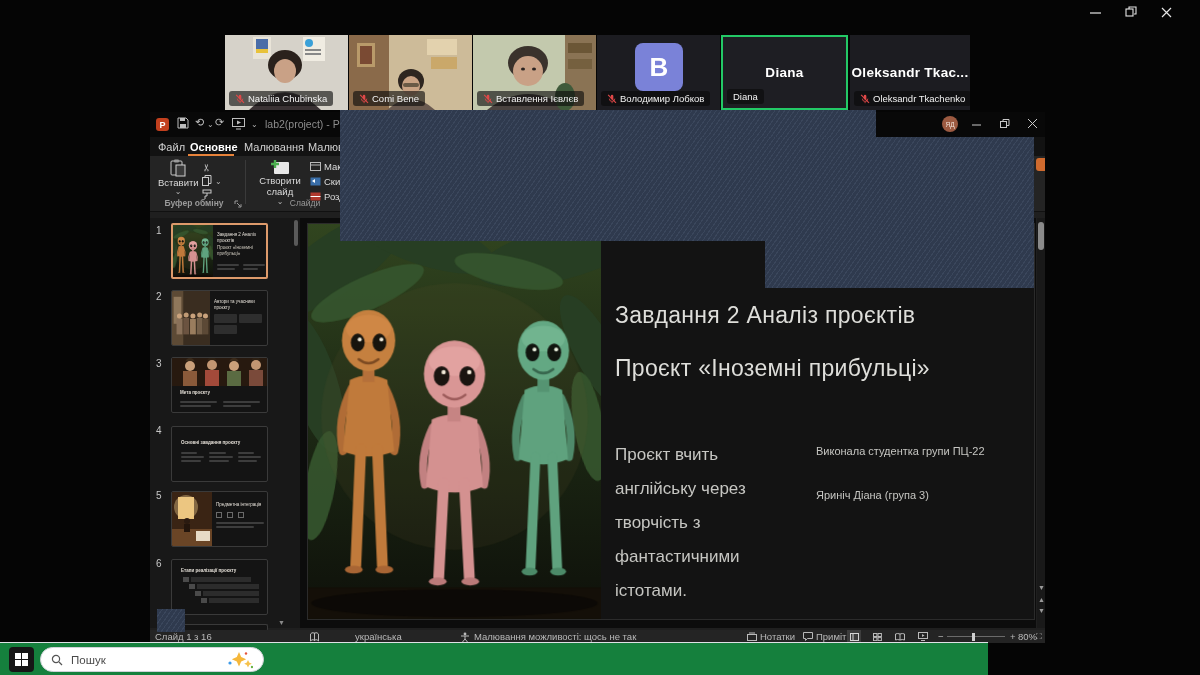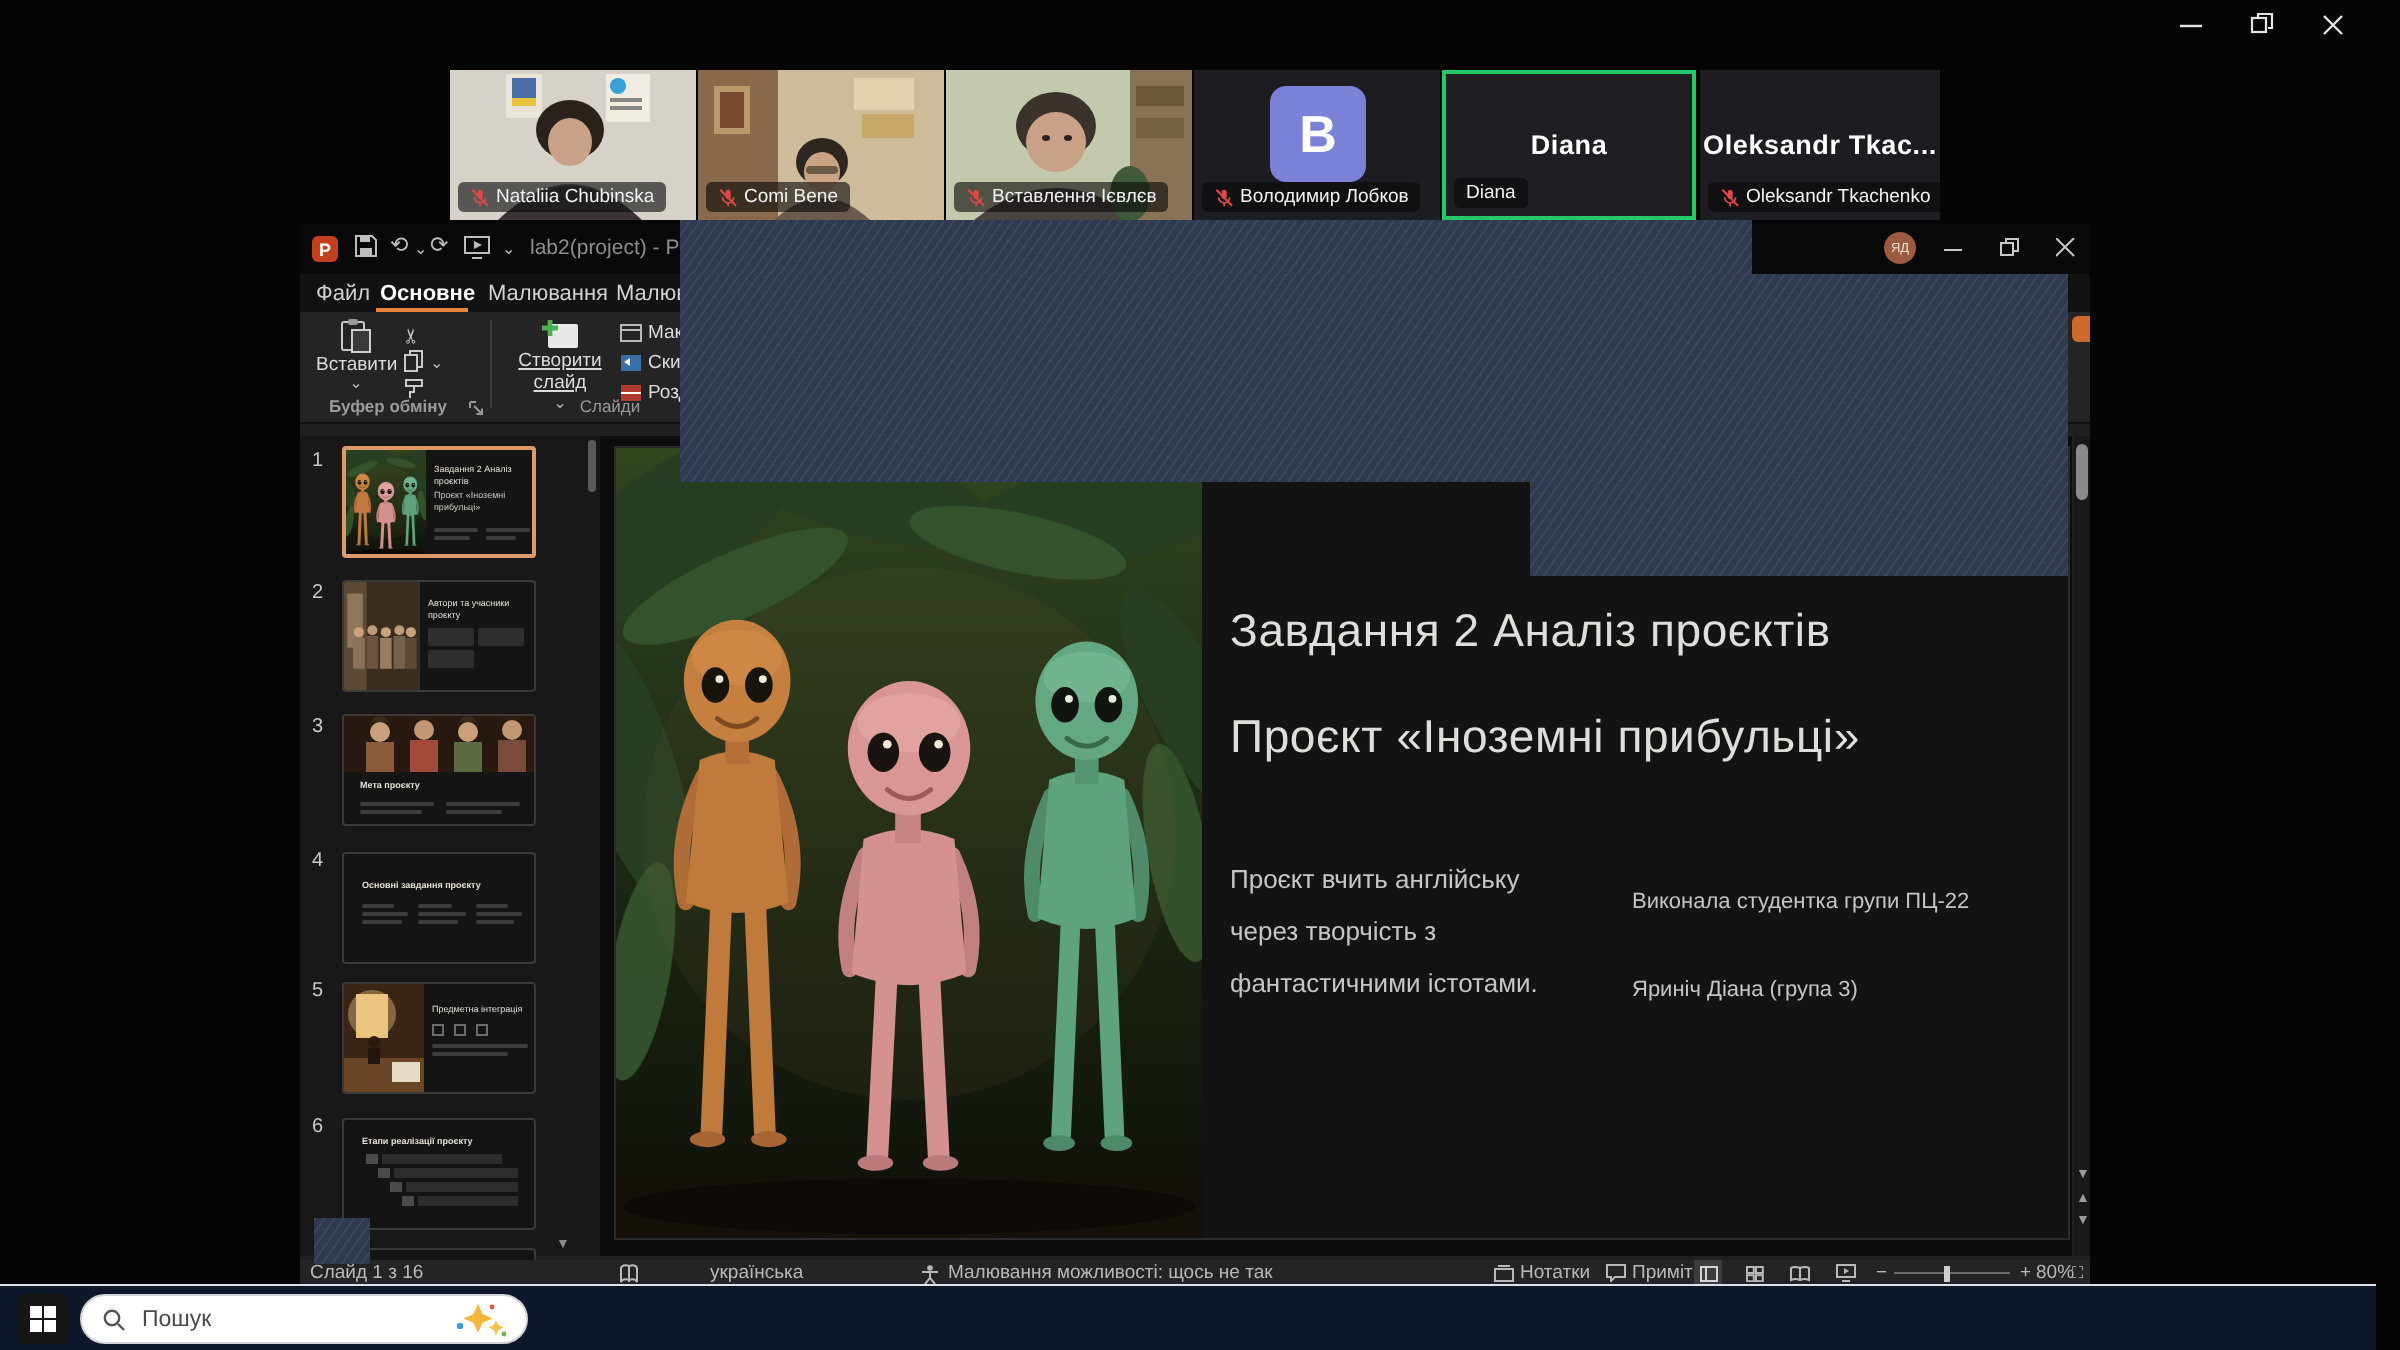--- a/index.html
+++ b/index.html
@@ -31,21 +31,21 @@
   .ttitle{color:#e3ded6;font-size:4.5px;line-height:1.25;}
   .slidearea{position:absolute;left:150px;top:106px;width:736px;height:410px;background:#0c0c0c;}
   .slide{position:absolute;left:7px;top:5px;width:728px;height:397px;background:#131313;border:1px solid #2b2b2b;}
   .sb{position:absolute;left:0;top:518px;width:895px;height:13px;background:#242424;color:#b9b9b9;font-size:9.5px;}
   .sbitem{position:absolute;top:0;height:13px;display:flex;align-items:center;gap:3px;}
   .vscroll{position:absolute;left:887px;top:106px;width:8px;height:410px;background:#191919;}
   
   .overlay{position:absolute;z-index:50;background:#2f3a4e;
      background-image:repeating-linear-gradient(125deg,rgba(140,160,190,.12) 0 1px,rgba(0,0,0,0) 1px 4px);}
   
-  .taskbar{position:absolute;left:0;top:642px;width:1188px;height:33px;background:#0f172a;border-top:1px solid #dfe2e6;z-index:60;}
+  .taskbar{position:absolute;left:0;top:642px;width:988px;height:33px;background:#15803d;border-top:1px solid #dfe2e6;z-index:60;}
 </style>
 </head>
 <body>
 
 <div class="screen">
 
   <svg width="0" height="0" style="position:absolute">
     <defs>
       <linearGradient id="gJungle" x1="0" y1="0" x2="0" y2="1">
         <stop offset="0" stop-color="#31451f"></stop>
@@ -367,21 +367,21 @@
             <path d="M1 1 h3 M1 1 v3 M3 3 l3.4 3.4 M7 4.2 v2.8 h-2.8" stroke="#9a9a9a" fill="none"></path>
           </svg>
         </span>
       <div class="ab" style="left:95px;top:4px;width:1px;height:44px;background:#3a3a3a;"></div>
 
       <div class="ab" style="left:104px;top:3px;width:52px;text-align:center;">
         <svg width="20" height="16" viewBox="0 0 20 16" style="margin:0 auto;">
           <rect x="4" y="3" width="15" height="12" rx="1" fill="#e8e8e8"></rect>
           <path d="M5 1 v8 M1 5 h8" stroke="#4caf50" stroke-width="2.4"></path>
         </svg>
-        <div class="rlbl" style="width:52px;line-height:1.2;text-decoration:underline;">Створити слайд</div>
+        <div class="rlbl" style="width:52px;line-height:1.2;">Створити слайд</div>
         <div class="chev">⌄</div>
       </div>
       <span class="ab" style="left:160px;top:6px;">
           <svg width="11" height="9">
             <rect x="0.5" y="0.5" width="10" height="8" fill="none" stroke="#b9b9b9"></rect>
             <line x1="0.5" y1="3" x2="10.5" y2="3" stroke="#b9b9b9"></line>
           </svg>
         </span>
       <span class="ab rlbl" style="left:174px;top:5px;">Макет</span>
       <span class="ab chev" style="left:208px;top:8px;">⌄</span>
@@ -537,21 +537,21 @@
       <span class="ab" style="left:128px;top:401px;color:#8a8a8a;font-size:7px;">▼</span>
     </div>
 
     <div class="slidearea">
       <div class="slide">
         <svg width="293" height="395" style="position:absolute;left:0;top:0;">
             <use href="#art-aliens"></use>
           </svg>
         <div class="ab" style="left:307px;top:78px;color:#dededa;font-size:23px;letter-spacing:.3px;white-space:nowrap;">Завдання 2 Аналіз проєктів</div>
         <div class="ab" style="left:307px;top:131px;color:#dededa;font-size:23px;letter-spacing:.3px;white-space:nowrap;">Проєкт «Іноземні прибульці»</div>
-        <div class="ab" style="left:307px;top:203px;width:180px;color:#c6c6c2;font-size:13px;line-height:2.0;">Проєкт вчить англійську через творчість з фантастичними істотами.</div>
+        <div class="ab" style="left:307px;top:214px;width:180px;color:#c6c6c2;font-size:17px;line-height:2.0;">Проєкт вчить англійську через творчість з фантастичними істотами.</div>
         <div class="ab" style="left:508px;top:221px;width:200px;color:#c6c6c2;font-size:11px;">Виконала студентка групи ПЦ-22</div>
         <div class="ab" style="left:508px;top:265px;width:200px;color:#c6c6c2;font-size:11px;">Яриніч Діана (група 3)</div>
       </div>
     </div>
 
     <div class="vscroll">
       <div class="ab" style="left:1px;top:4px;width:6px;height:28px;background:#8a8a8a;border-radius:3px;"></div>
       <span class="ab" style="left:1px;top:366px;color:#9a9a9a;font-size:7px;">▼</span>
       <span class="ab" style="left:1px;top:378px;color:#9a9a9a;font-size:7px;">▲</span>
       <span class="ab" style="left:1px;top:389px;color:#9a9a9a;font-size:7px;">▼</span>

